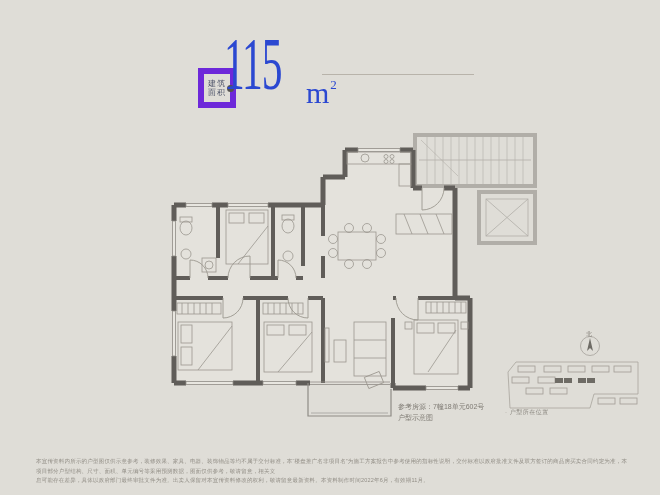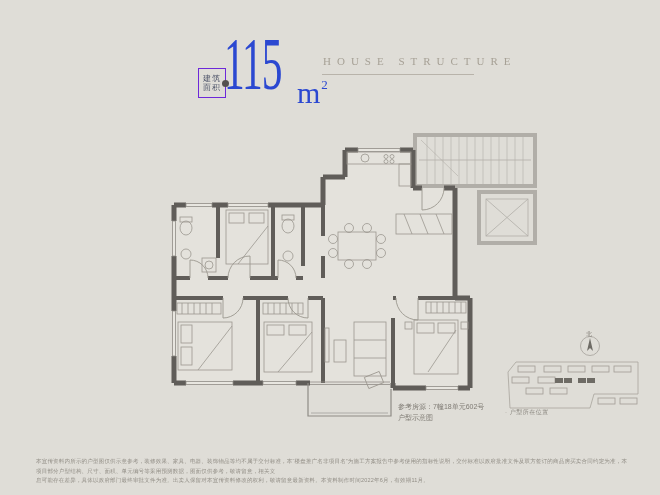--- a/index.html
+++ b/index.html
@@ -4,36 +4,36 @@
 <style>
   html,body{margin:0;padding:0;}
   #stage{
     position:relative;width:660px;height:495px;overflow:hidden;
     background:#dfddd7;font-family:"Liberation Sans",sans-serif;
     color:#3b3934;
   }
   
   .area-badge{
     position:absolute;left:198px;top:68px;width:26px;height:28px;
-    border:1px solid #6d28d9;display:flex;flex-direction:column;
+    border:6px solid #6d28d9;display:flex;flex-direction:column;
     align-items:center;justify-content:center;line-height:1.15;
     font-size:8px;color:#4c5268;letter-spacing:1px;
   }
   .area-badge .dot{
     position:absolute;right:-4px;top:11px;width:7px;height:7px;border-radius:50%;
     background:#55524e;border:none;
   }
   .big-num{
     position:absolute;left:224px;top:28px;height:72px;
     font-family:"Liberation Serif",serif;font-size:74px;line-height:72px;
     color:#2b48d1;transform:scaleX(0.56);transform-origin:left top;
     letter-spacing:-2px;white-space:nowrap;
   }
   .unit{
-    position:absolute;left:297px;top:70px;
+    position:absolute;left:306px;top:70px;
     font-family:"Liberation Serif",serif;font-size:30px;line-height:30px;
     color:#2b48d1;
   }
   .unit sup{font-size:13px;vertical-align:14px;margin-left:1px;}
   .subtitle-en{
     position:absolute;left:323px;top:55px;
     font-family:"Liberation Serif",serif;font-size:11px;letter-spacing:6px;
     color:#a7a196;white-space:nowrap;
   }
   .subtitle-rule{
@@ -69,21 +69,20 @@
 
   <div class="area-badge">
     <span>建筑</span>
     <span>面积</span>
     <span class="dot"></span>
   </div>
 
   <div class="big-num">115</div>
   <div class="unit"><span>m</span><sup>2</sup></div>
 
-  <div class="subtitle-en">HOUSE STRUCTURE</div>
   <div class="subtitle-rule"></div>
 
   <svg id="plan-svg" width="424" height="316" viewBox="0 0 424 316">
 
     <path d="M46,79 H195 V51 H217 V24 H285 V62 H327 V172 H342 V262 H265 V257 H46 Z" fill="#e4e2dc" stroke="none"></path>
 
     <g stroke="#b1aea8" fill="none">
       <rect x="287" y="9" width="120" height="51" stroke-width="4"></rect>
       <path d="M291,34 H403" stroke-width="0.8"></path>
       <path stroke-width="0.6" d="M299,11 V58 M307,11 V58 M315,11 V58 M323,11 V58 M331,11 V58 M339,11 V58 M347,11 V58 M355,11 V58 M363,11 V58 M371,11 V58 M379,11 V58 M387,11 V58 M395,11 V58"></path>

